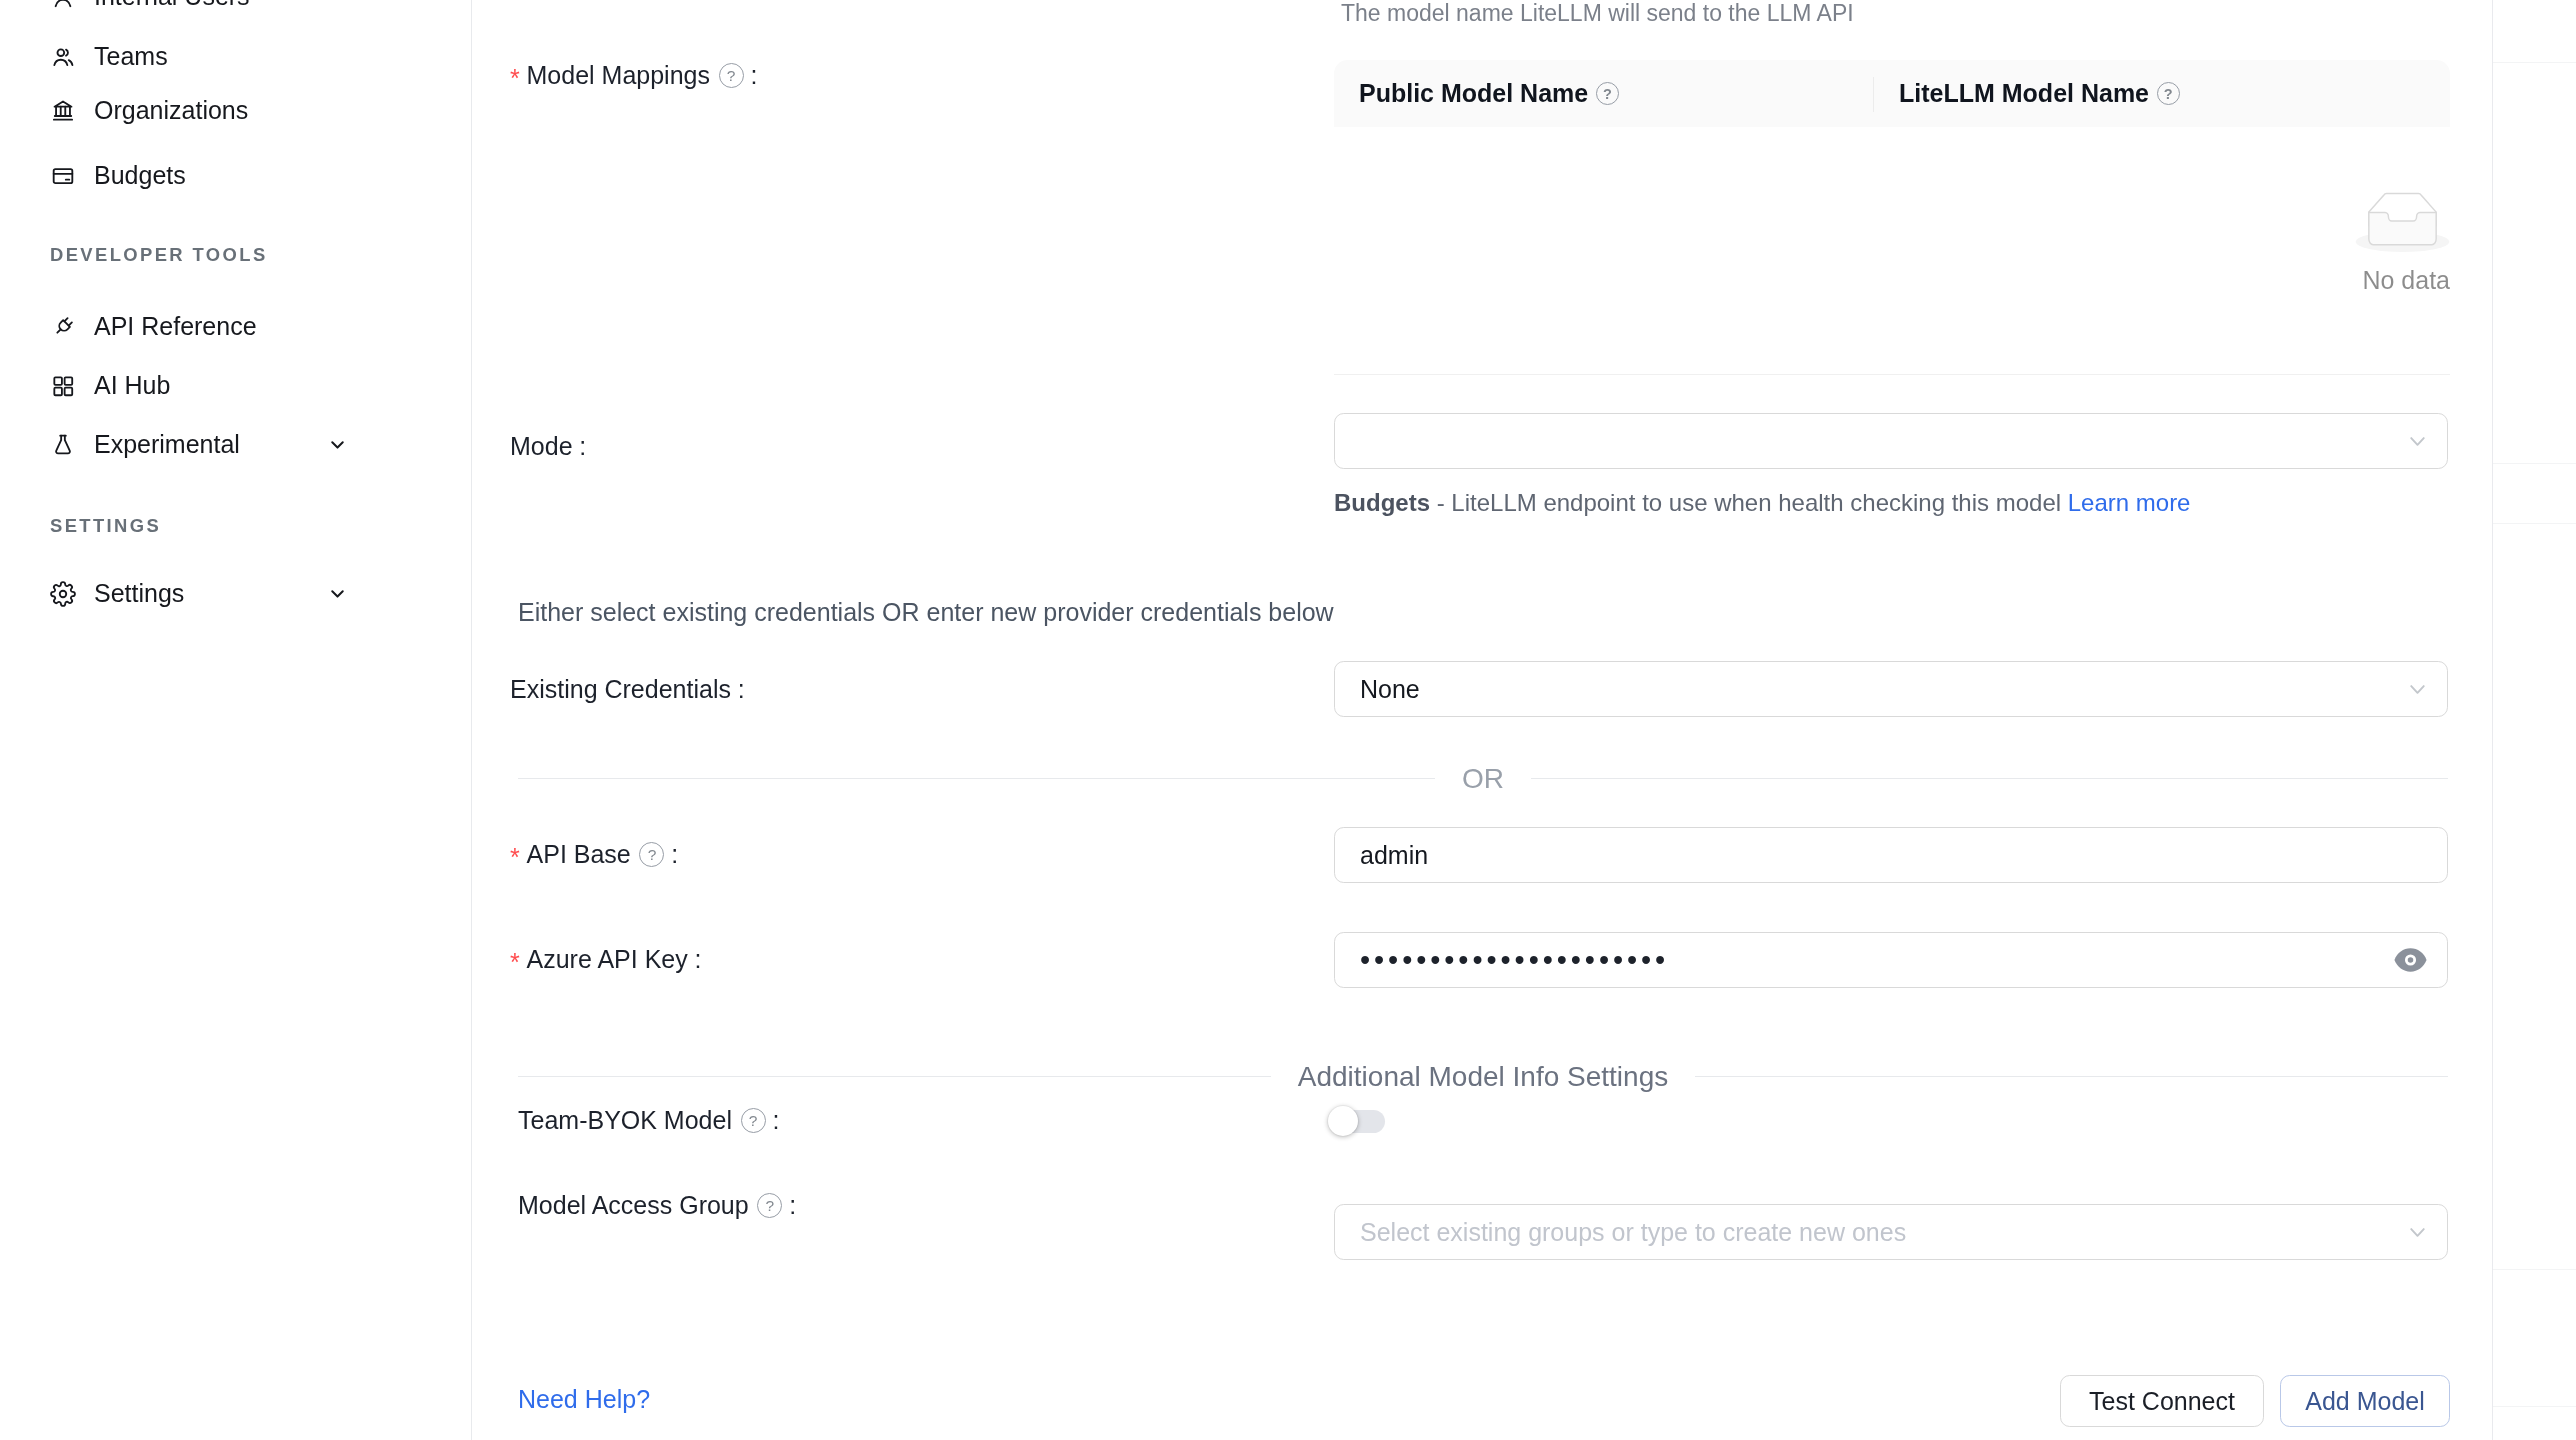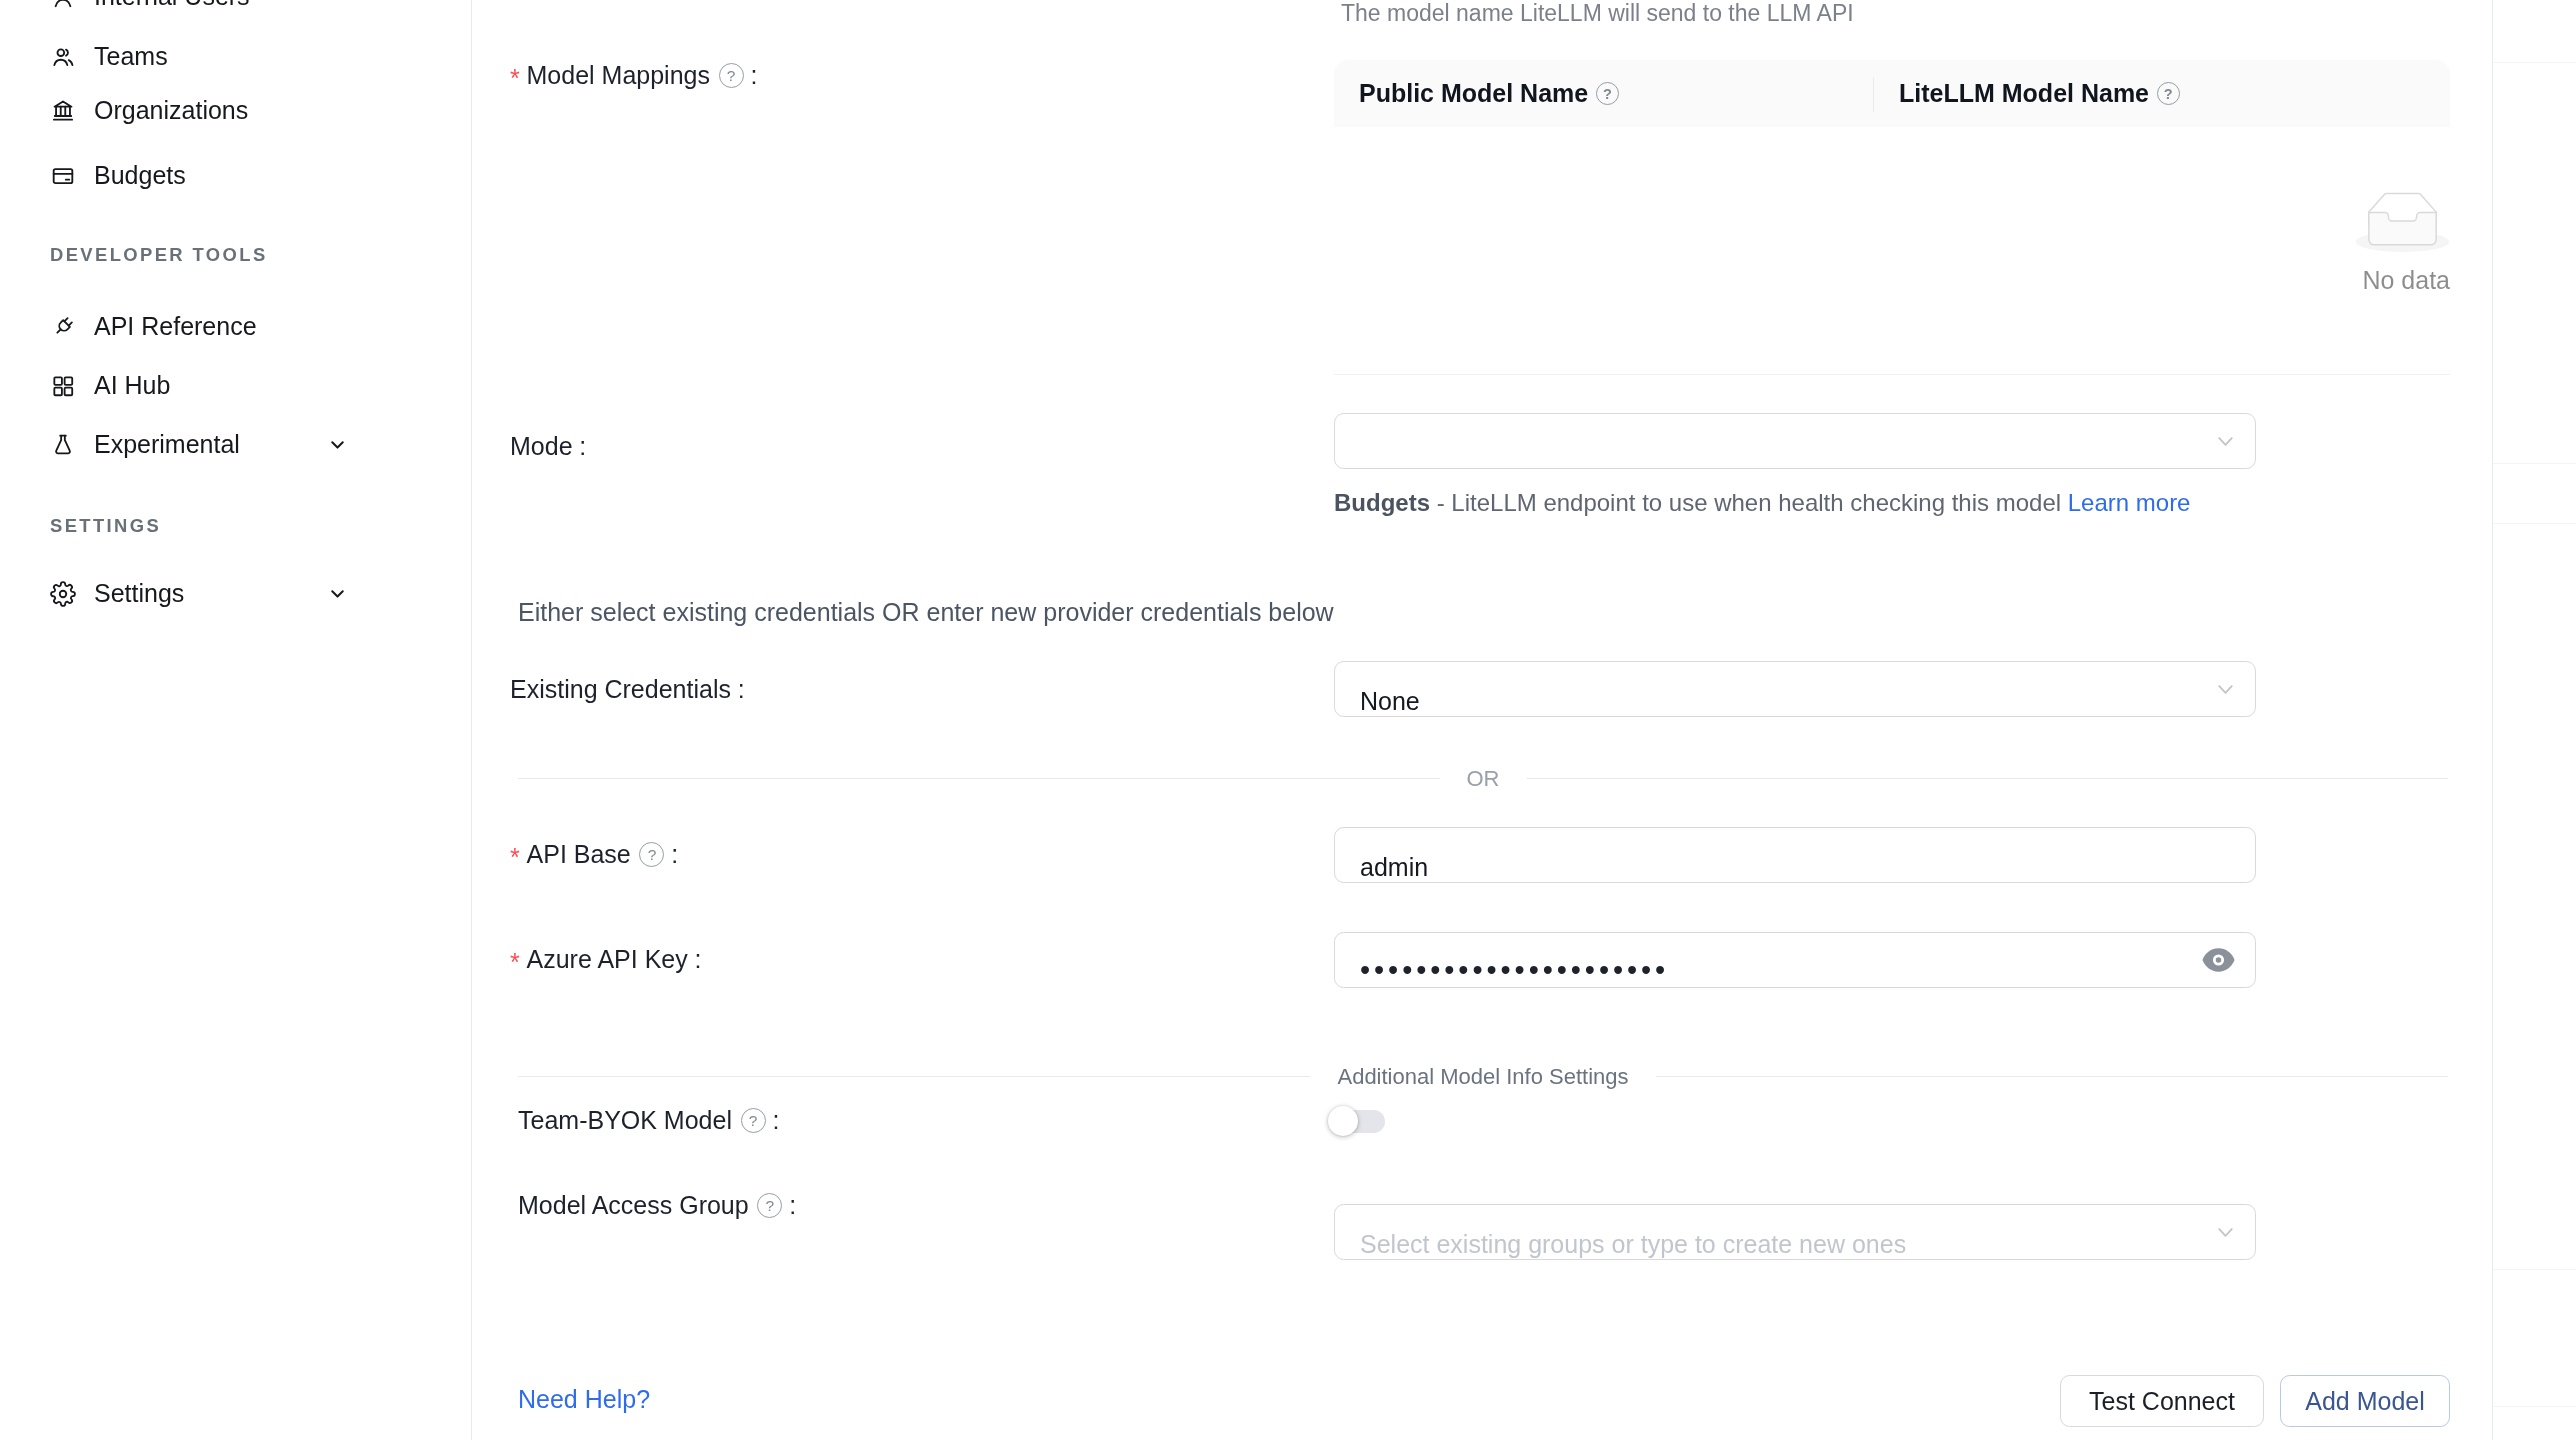--- a/index.html
+++ b/index.html
@@ -14,27 +14,27 @@
   .nav-row .chev{position:absolute;left:327px;color:#16181d;display:flex;}
   .nav-sec{position:absolute;left:50px;font-size:18.4px;font-weight:700;letter-spacing:2.4px;color:#687078;white-space:nowrap;}
   
   .note{font-size:23px;color:#7b808a;white-space:nowrap;}
   .row-label{position:absolute;left:510px;height:33px;display:flex;align-items:center;font-size:25px;color:#1c212b;white-space:nowrap;}
   .req{color:#ff4d4f;margin-right:6.8px;font-size:25px;position:relative;top:2.9px;}
   .cl{margin-left:6.8px;}
   .qicon{display:inline-flex;align-items:center;justify-content:center;width:25px;height:25px;margin-left:8.7px;
          border:1.5px solid #979da6;border-radius:50%;font-size:15.5px;color:#82888f;box-sizing:border-box;}
   .qicon.sm{width:23px;height:23px;font-size:14.5px;margin-left:7.7px;}
-  .field{position:absolute;left:1334px;width:922px;height:56px;background:#fff;border:1px solid #d9d9d9;border-radius:9.7px;
-         box-sizing:border-box;display:flex;align-items:flex-end;padding:0 54px 0 25px;font-size:25px;color:#14181f;cursor:pointer;}
+  .field{position:absolute;left:1334px;width:1114px;height:56px;background:#fff;border:1px solid #d9d9d9;border-radius:9.7px;
+         box-sizing:border-box;display:flex;align-items:center;padding:0 54px 0 25px;font-size:25px;color:#14181f;cursor:pointer;}
   .field .ph{color:#c1c5cd;}
   .field .sel-chev{position:absolute;right:17.4px;top:50%;transform:translateY(-50%);display:flex;color:#c3c7cc;}
   .divider{position:absolute;left:518px;width:1930px;height:29px;display:flex;align-items:center;}
   .divider .dline{flex:1;height:1px;background:#e7e9ec;}
-  .divider .dtext{margin:0 27px;font-size:22px;white-space:nowrap;}
+  .divider .dtext{margin:0 27px;font-size:28px;white-space:nowrap;}
   
   #mm-table{position:absolute;left:1334px;top:46px;width:1116px;height:329px;border-bottom:1px solid #f0f0f0;box-sizing:border-box;}
   #mm-head{position:absolute;left:0;top:14px;width:1116px;height:67px;background:#fafafa;border-radius:13.6px 13.6px 0 0;text-align:right;}
   .th{position:absolute;top:0;height:67px;display:flex;align-items:center;font-size:25px;font-weight:700;color:#10151e;white-space:nowrap;}
   #mm-coldiv{position:absolute;left:539px;top:16.5px;width:1px;height:35px;background:#ececec;}
   #mm-empty{position:absolute;left:0;top:67px;width:1116px;height:261px;display:flex;flex-direction:column;align-items:flex-end;justify-content:center;}
   #mm-empty .nd{margin-top:13.6px;font-size:25px;color:rgba(0,0,0,0.45);}
   
   #mode-help{position:absolute;left:1334px;top:483px;width:915px;font-size:24px;line-height:40px;color:#5f6672;}
   #mode-help b{color:#4c5360;}

